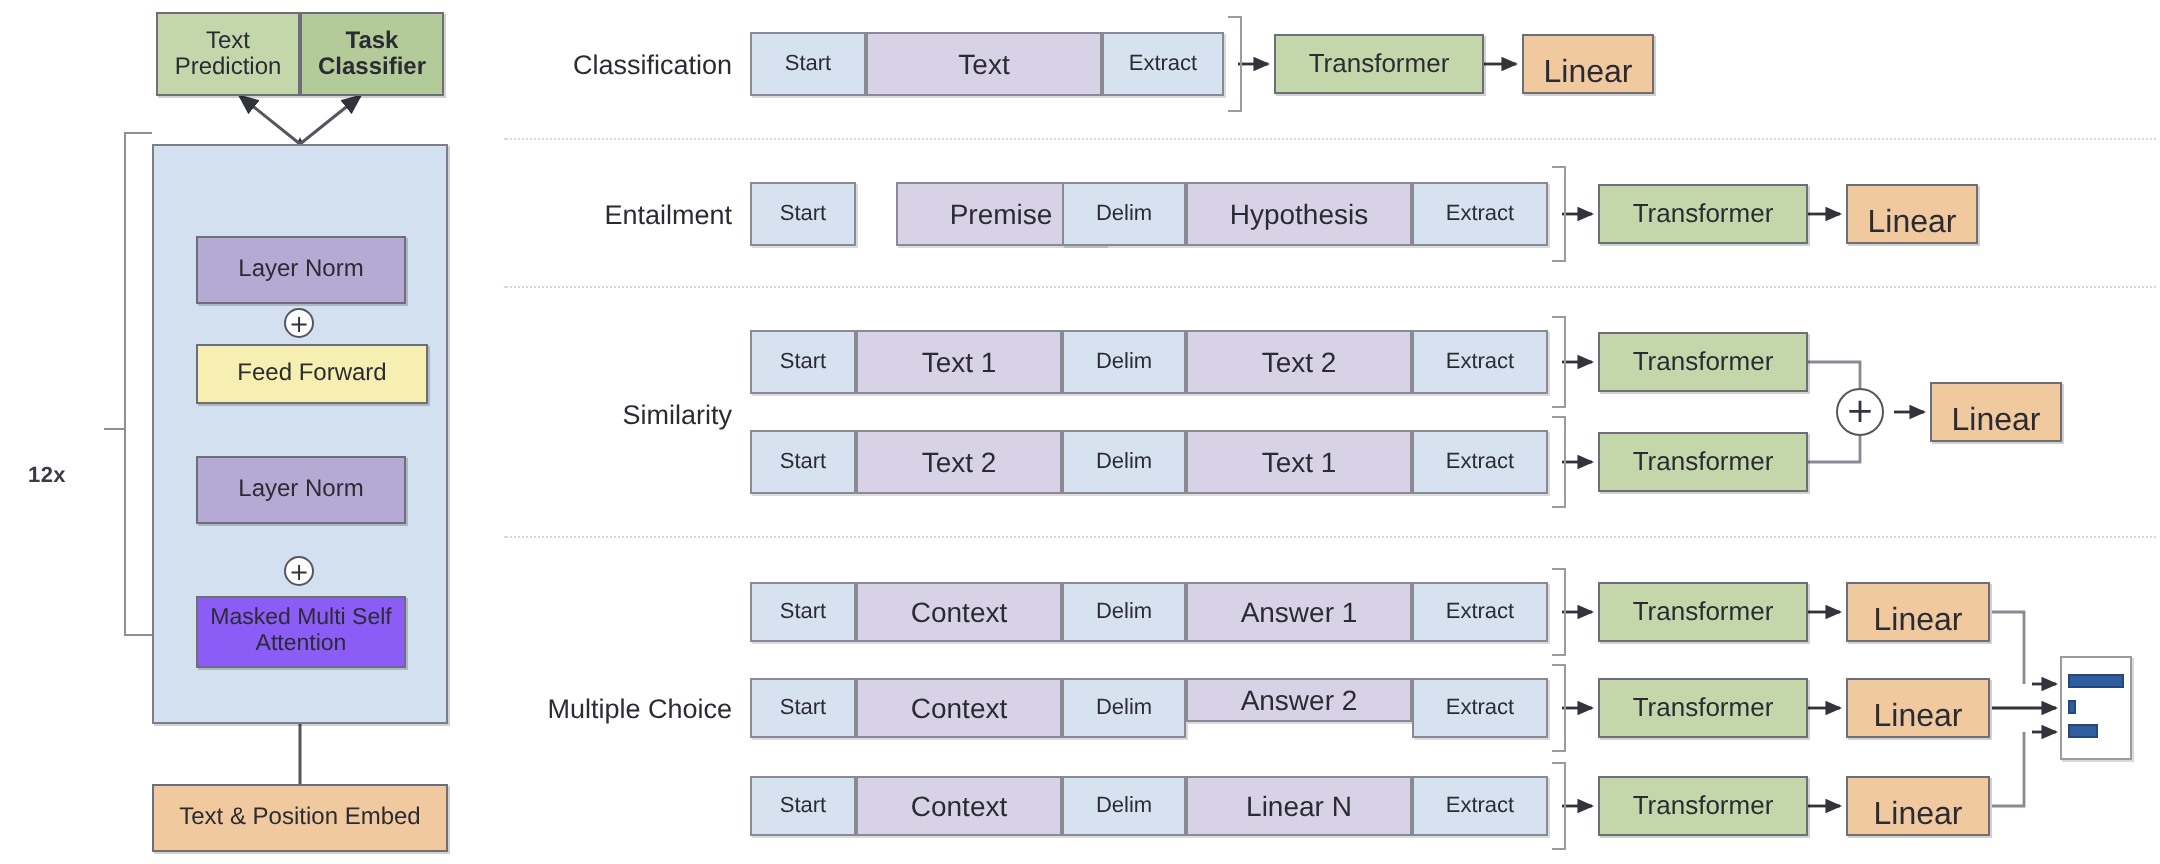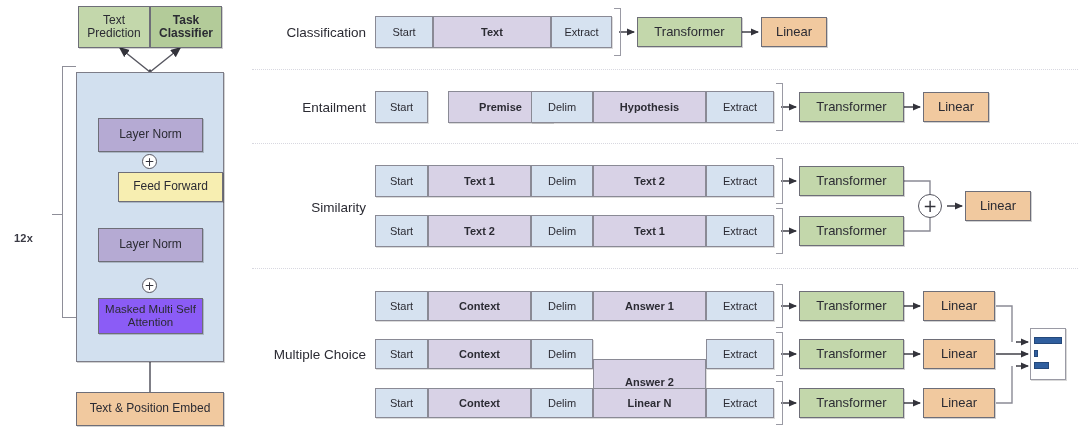--- a/index.html
+++ b/index.html
@@ -66,30 +66,30 @@
   }
 
   
   .seg{
     position:absolute;box-sizing:border-box;
     border:1px solid #8a8a95;
     display:flex;align-items:center;justify-content:center;
     font-size:11px;color:#2b2b33;
     box-shadow:1px 1px 0 rgba(0,0,0,.14);
   }
-  .seg.big{font-size:11px;font-weight:bold;}
+  .seg.big{font-size:14px;}
 
   .bracket{
     position:absolute;box-sizing:border-box;
     border:1.5px solid #9a9aa4;border-left:none;
     width:7px;
   }
 
   .tf{font-size:13px;}
-  .lin{font-size:13px;}
+  .lin{font-size:16px;align-items:flex-end;}
 
   .plus-circle{
     position:absolute;box-sizing:border-box;
     border:1.6px solid #55555f;border-radius:50%;
     background:#ffffff;
     display:flex;align-items:center;justify-content:center;
     font-size:17px;line-height:1;color:#33333b;
     font-family:"DejaVu Sans",sans-serif;
   }
 
@@ -184,21 +184,21 @@
     <div class="blk c-panel" style="left:76px;top:72px;width:148px;height:290px;border:1px solid #7d7d88;"></div>
 
     <div class="blk c-purple" style="left:98px;top:118px;width:105px;height:34px;font-size:12px;">
       <span>Layer Norm</span>
     </div>
 
     <div class="plus-circle" style="left:142px;top:154px;width:15px;height:15px;font-size:12px;">
       <span>+</span>
     </div>
 
-    <div class="blk c-yellow" style="left:98px;top:172px;width:105px;height:30px;font-size:12px;margin-left:20px;">
+    <div class="blk c-yellow" style="left:98px;top:172px;width:116px;height:30px;font-size:12px;">
       <span>Feed Forward</span>
     </div>
 
     <div class="blk c-purple" style="left:98px;top:228px;width:105px;height:34px;font-size:12px;">
       <span>Layer Norm</span>
     </div>
 
     <div class="plus-circle" style="left:142px;top:278px;width:15px;height:15px;font-size:12px;">
       <span>+</span>
     </div>
@@ -334,21 +334,21 @@
 
   <div class="seg c-lightblue" style="left:375px;top:339px;width:53px;height:30px;">
     <span>Start</span>
     </div>
   <div class="seg c-lilac big" style="left:428px;top:339px;width:103px;height:30px;">
     <span>Context</span>
     </div>
   <div class="seg c-lightblue" style="left:531px;top:339px;width:62px;height:30px;">
     <span>Delim</span>
     </div>
-  <div class="seg c-lilac big" style="left:593px;top:339px;width:113px;height:45px;margin-top:20px;">
+  <div class="seg c-lilac big" style="left:593px;top:339px;width:113px;height:22px;">
     <span>Answer 2</span>
     </div>
   <div class="seg c-lightblue" style="left:706px;top:339px;width:68px;height:30px;">
     <span>Extract</span>
     </div>
   <div class="bracket" style="left:776px;top:332px;height:44px;"></div>
 
   <div class="seg c-lightblue" style="left:375px;top:388px;width:53px;height:30px;">
     <span>Start</span>
     </div>

